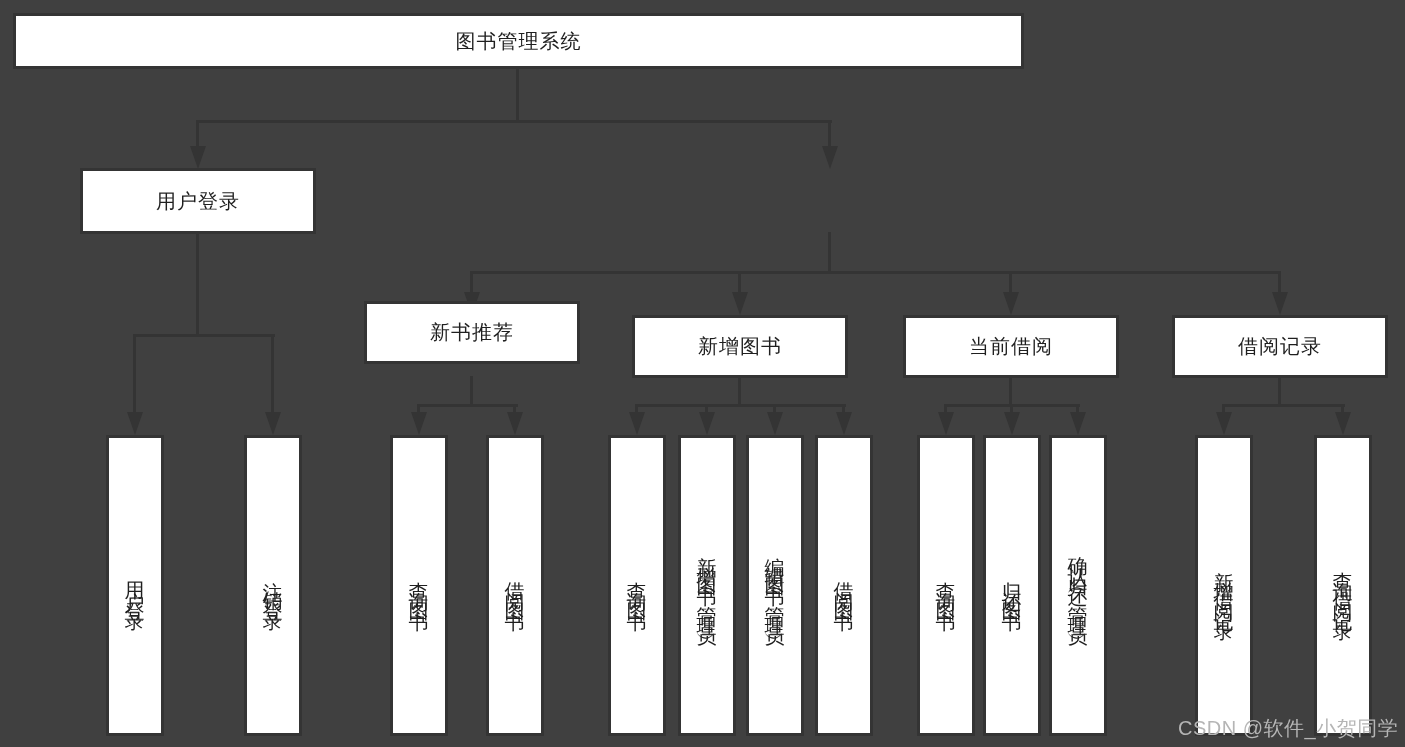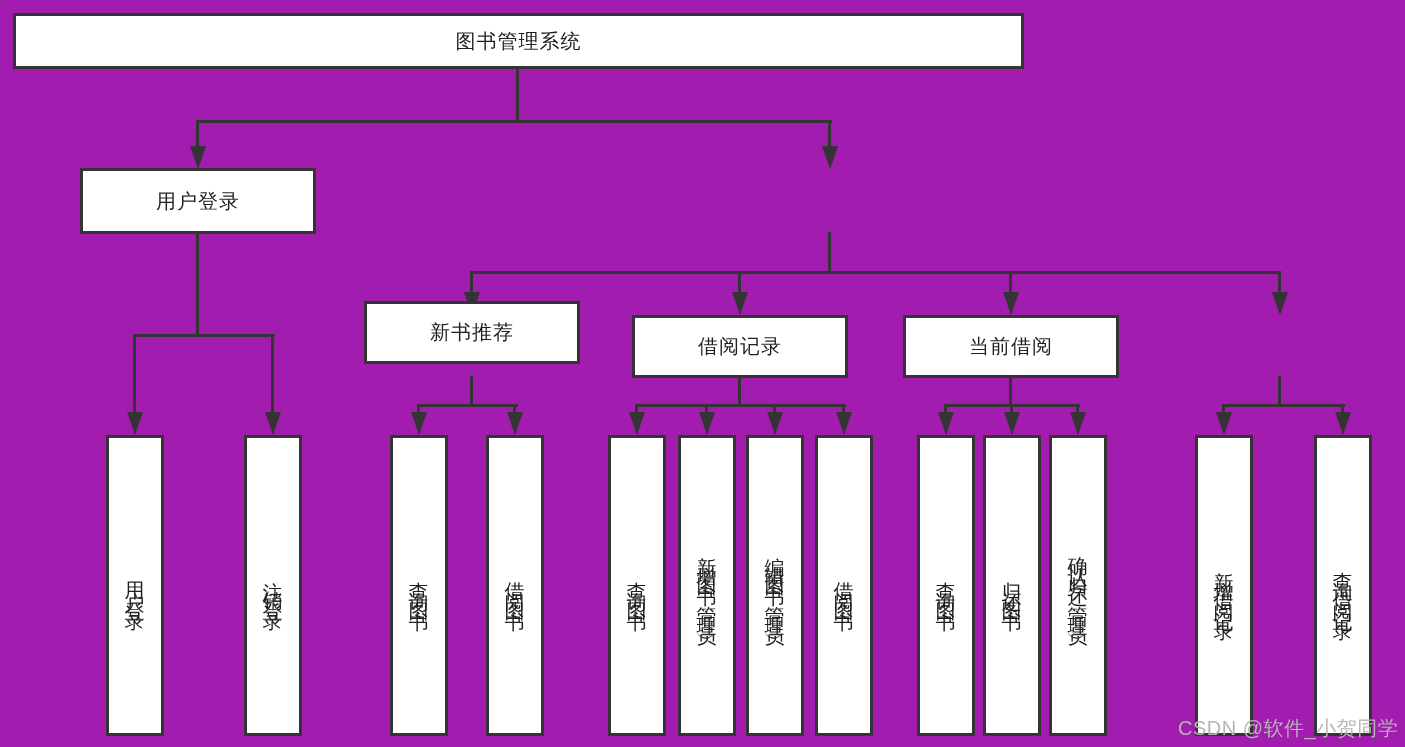--- a/index.html
+++ b/index.html
@@ -1,17 +1,17 @@
 <!DOCTYPE html>
 <html><head>
 <meta charset="utf-8">
 <style>
   html,body { margin:0; padding:0; background:#ffffff; }
   #canvas {
-    position:relative; width:1405px; height:747px; background:#a21caf;
+    position:relative; width:1405px; height:747px; background:#404040;
     font-family:"Liberation Sans", sans-serif; overflow:hidden;
   }
   .box {
     position:absolute; box-sizing:border-box;
     border:3px solid #343434; background:#ffffff;
     display:flex; align-items:center; justify-content:center;
     font-size:20px; color:#1f1f1f; letter-spacing:1px;
   }
   .vbox { letter-spacing:0; }
   .vbox .vtext {
@@ -65,24 +65,27 @@
   <div class="arr" style="left:732px;top:292px"></div>
   <div class="vl" style="left:1009px;top:271px;height:24px"></div>
   <div class="arr" style="left:1003px;top:292px"></div>
   <div class="vl" style="left:1278px;top:271px;height:24px"></div>
   <div class="arr" style="left:1272px;top:292px"></div>
 
   <div class="box" style="left:364px;top:301px;width:216px;height:63px">
     <span>新书推荐</span>
   </div>
   <div class="box" style="left:632px;top:315px;width:216px;height:63px">
-    <span>借阅记录</span>
+    <span>新增图书</span>
   </div>
   <div class="box" style="left:903px;top:315px;width:216px;height:63px">
     <span>当前借阅</span>
+  </div>
+  <div class="box" style="left:1172px;top:315px;width:216px;height:63px">
+    <span>借阅记录</span>
   </div>
 
   <div class="vl" style="left:470px;top:376px;height:31px"></div>
   <div class="hl" style="left:417px;top:404px;width:101px"></div>
   <div class="vl" style="left:417px;top:404px;height:12px"></div>
   <div class="arr" style="left:411px;top:412px"></div>
   <div class="vl" style="left:513px;top:404px;height:12px"></div>
   <div class="arr" style="left:507px;top:412px"></div>
 
   <div class="vl" style="left:738px;top:376px;height:31px"></div>

